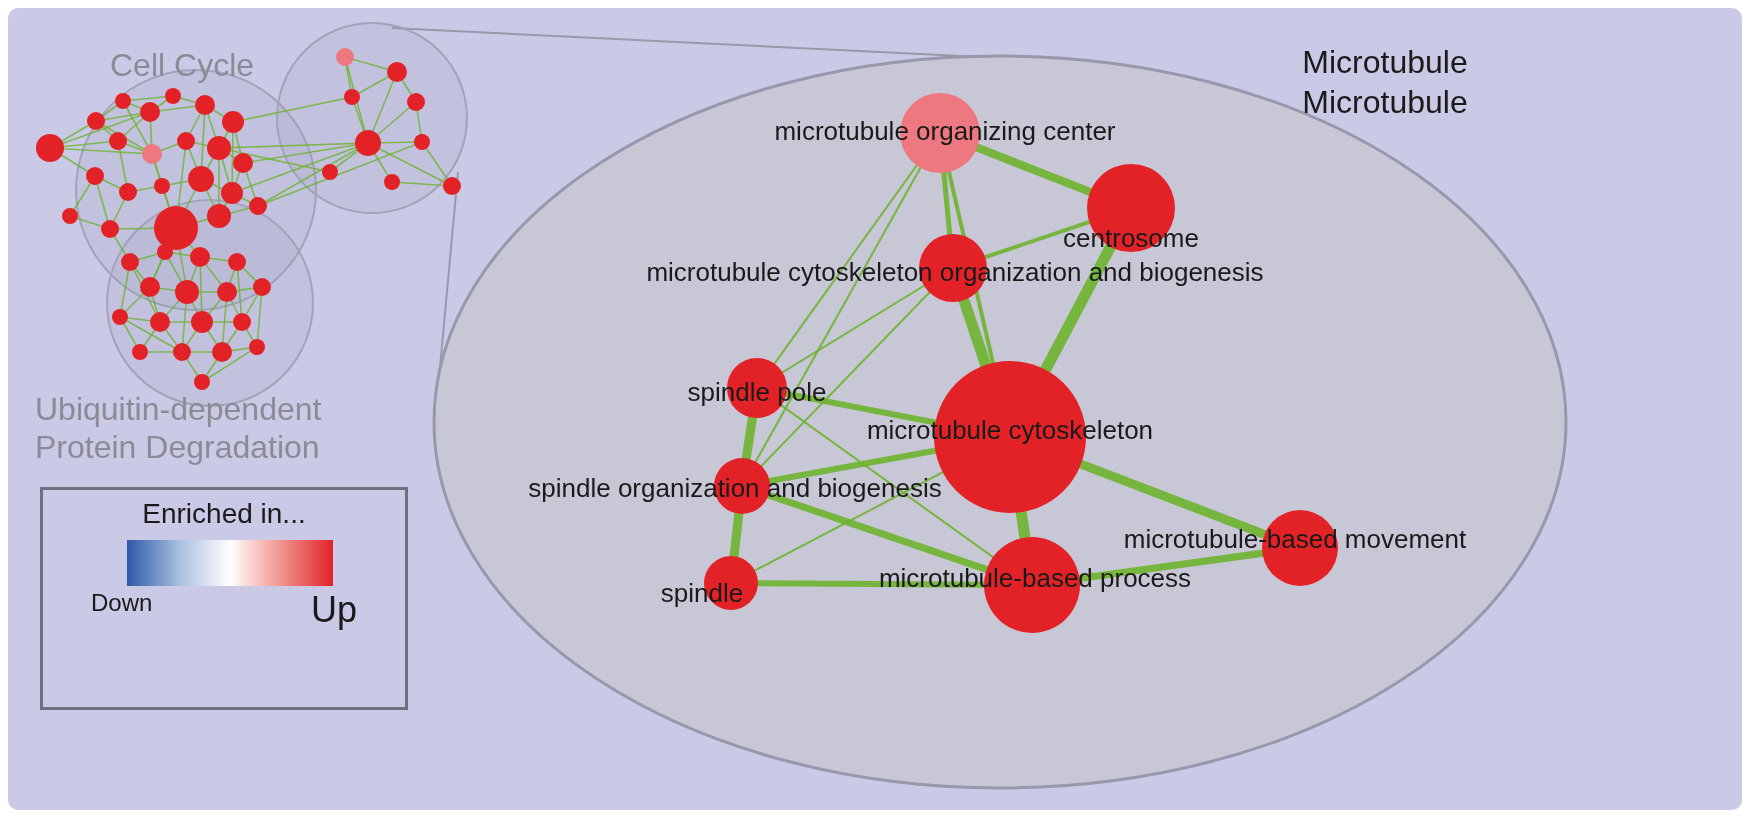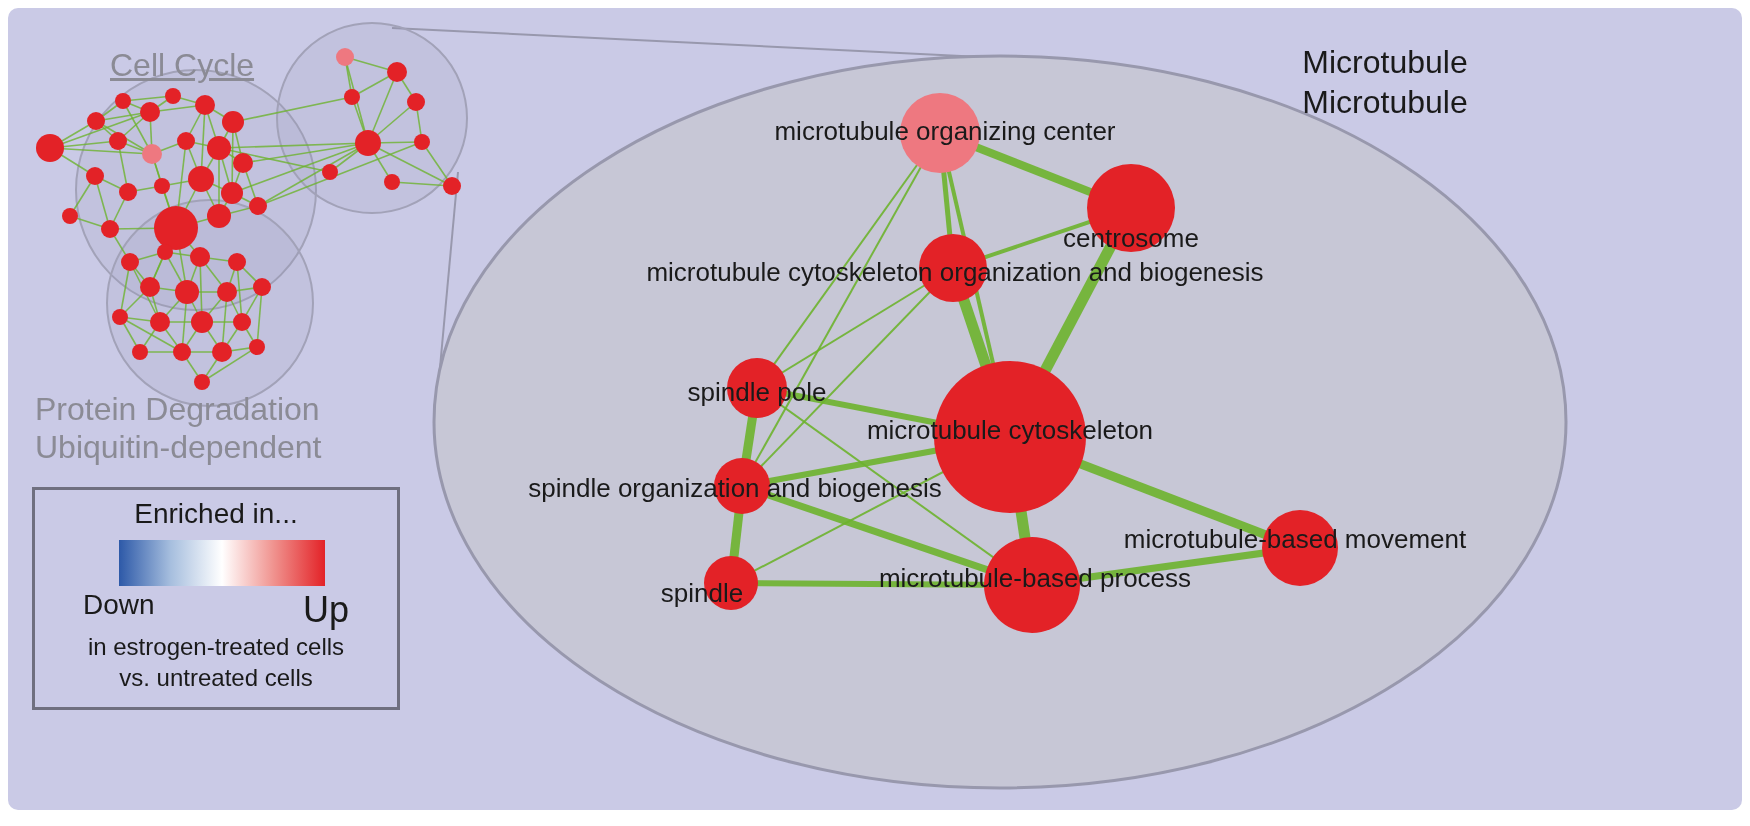--- a/index.html
+++ b/index.html
@@ -1,29 +1,29 @@
 <!DOCTYPE html>
 <html><head>
 <meta charset="utf-8">
 <style>
   html,body{margin:0;padding:0;background:#ffffff;}
   .page{position:relative;width:1750px;height:826px;overflow:hidden;
         font-family:"Liberation Sans","DejaVu Sans",sans-serif;}
   svg{position:absolute;left:0;top:0;}
   .label{position:absolute;white-space:nowrap;}
   .gray{color:#8b8b95;font-size:32px;line-height:38px;}
-  #cell-cycle-label{left:110px;top:46px;text-decoration:underline;}
+  #cell-cycle-label{left:110px;top:46px;}
   #ubiq-label{left:35px;top:390px;}
   #main-title{left:1385px;top:42px;transform:translateX(-50%);
               color:#1a1a1a;font-size:32px;line-height:40px;text-align:center;}
-  #legend{position:absolute;left:32px;top:487px;width:368px;height:223px;
+  #legend{position:absolute;left:40px;top:487px;width:368px;height:223px;
           border:3px solid #6f6f7f;box-sizing:border-box;color:#1a1a1a;}
   .leg-title{position:absolute;left:0;top:8px;width:100%;text-align:center;font-size:28px;}
   #leg-bar{position:absolute;left:84px;top:50px;width:206px;height:46px;}
-  .leg-down{position:absolute;left:48px;top:99px;font-size:28px;}
+  .leg-down{position:absolute;left:48px;top:99px;font-size:24px;}
   .leg-up{position:absolute;left:268px;top:99px;font-size:36px;}
   .leg-cap{position:absolute;left:0;top:141px;width:100%;text-align:center;
            font-size:24px;line-height:31px;}
 </style>
 </head>
 <body>
 
 <div class="page">
   <svg id="net" width="1750" height="826" viewBox="0 0 1750 826">
     <g id="g-bg">
@@ -261,32 +261,28 @@
         <text x="735" y="497" text-anchor="middle" font-size="26" fill="#1a1a1a" font-family="&quot;Liberation Sans&quot;,&quot;DejaVu Sans&quot;,sans-serif">spindle organization and biogenesis</text>
         <text x="702" y="602" text-anchor="middle" font-size="26" fill="#1a1a1a" font-family="&quot;Liberation Sans&quot;,&quot;DejaVu Sans&quot;,sans-serif">spindle</text>
         <text x="1035" y="587" text-anchor="middle" font-size="26" fill="#1a1a1a" font-family="&quot;Liberation Sans&quot;,&quot;DejaVu Sans&quot;,sans-serif">microtubule-based process</text>
         <text x="1295" y="548" text-anchor="middle" font-size="26" fill="#1a1a1a" font-family="&quot;Liberation Sans&quot;,&quot;DejaVu Sans&quot;,sans-serif">microtubule-based movement</text>
       </g>
   </svg>
 
   <div class="label gray" id="cell-cycle-label">Cell Cycle</div>
 
   <div class="label gray" id="ubiq-label">
+    <div>Ubiquitin-dependent</div>
     <div>Protein Degradation</div>
-    <div>Ubiquitin-dependent</div>
   </div>
 
   <div class="label" id="main-title">
     <div>Microtubule</div>
     <div>Microtubule</div>
   </div>
 
   <div id="legend">
     <div class="leg-title">Enriched in...</div>
     <div id="leg-bar" style="background: linear-gradient(90deg, rgb(45, 89, 168) 0%, rgb(166, 190, 222) 25%, rgb(255, 255, 255) 50%, rgb(240, 147, 143) 75%, rgb(227, 34, 39) 100%);"></div>
     <div class="leg-down">Down</div>
     <div class="leg-up">Up</div>
-    <div class="leg-cap">
-      <div>in estrogen-treated cells</div>
-      <div>vs. untreated cells</div>
-    </div>
   </div>
 </div>
 
 </body></html>

